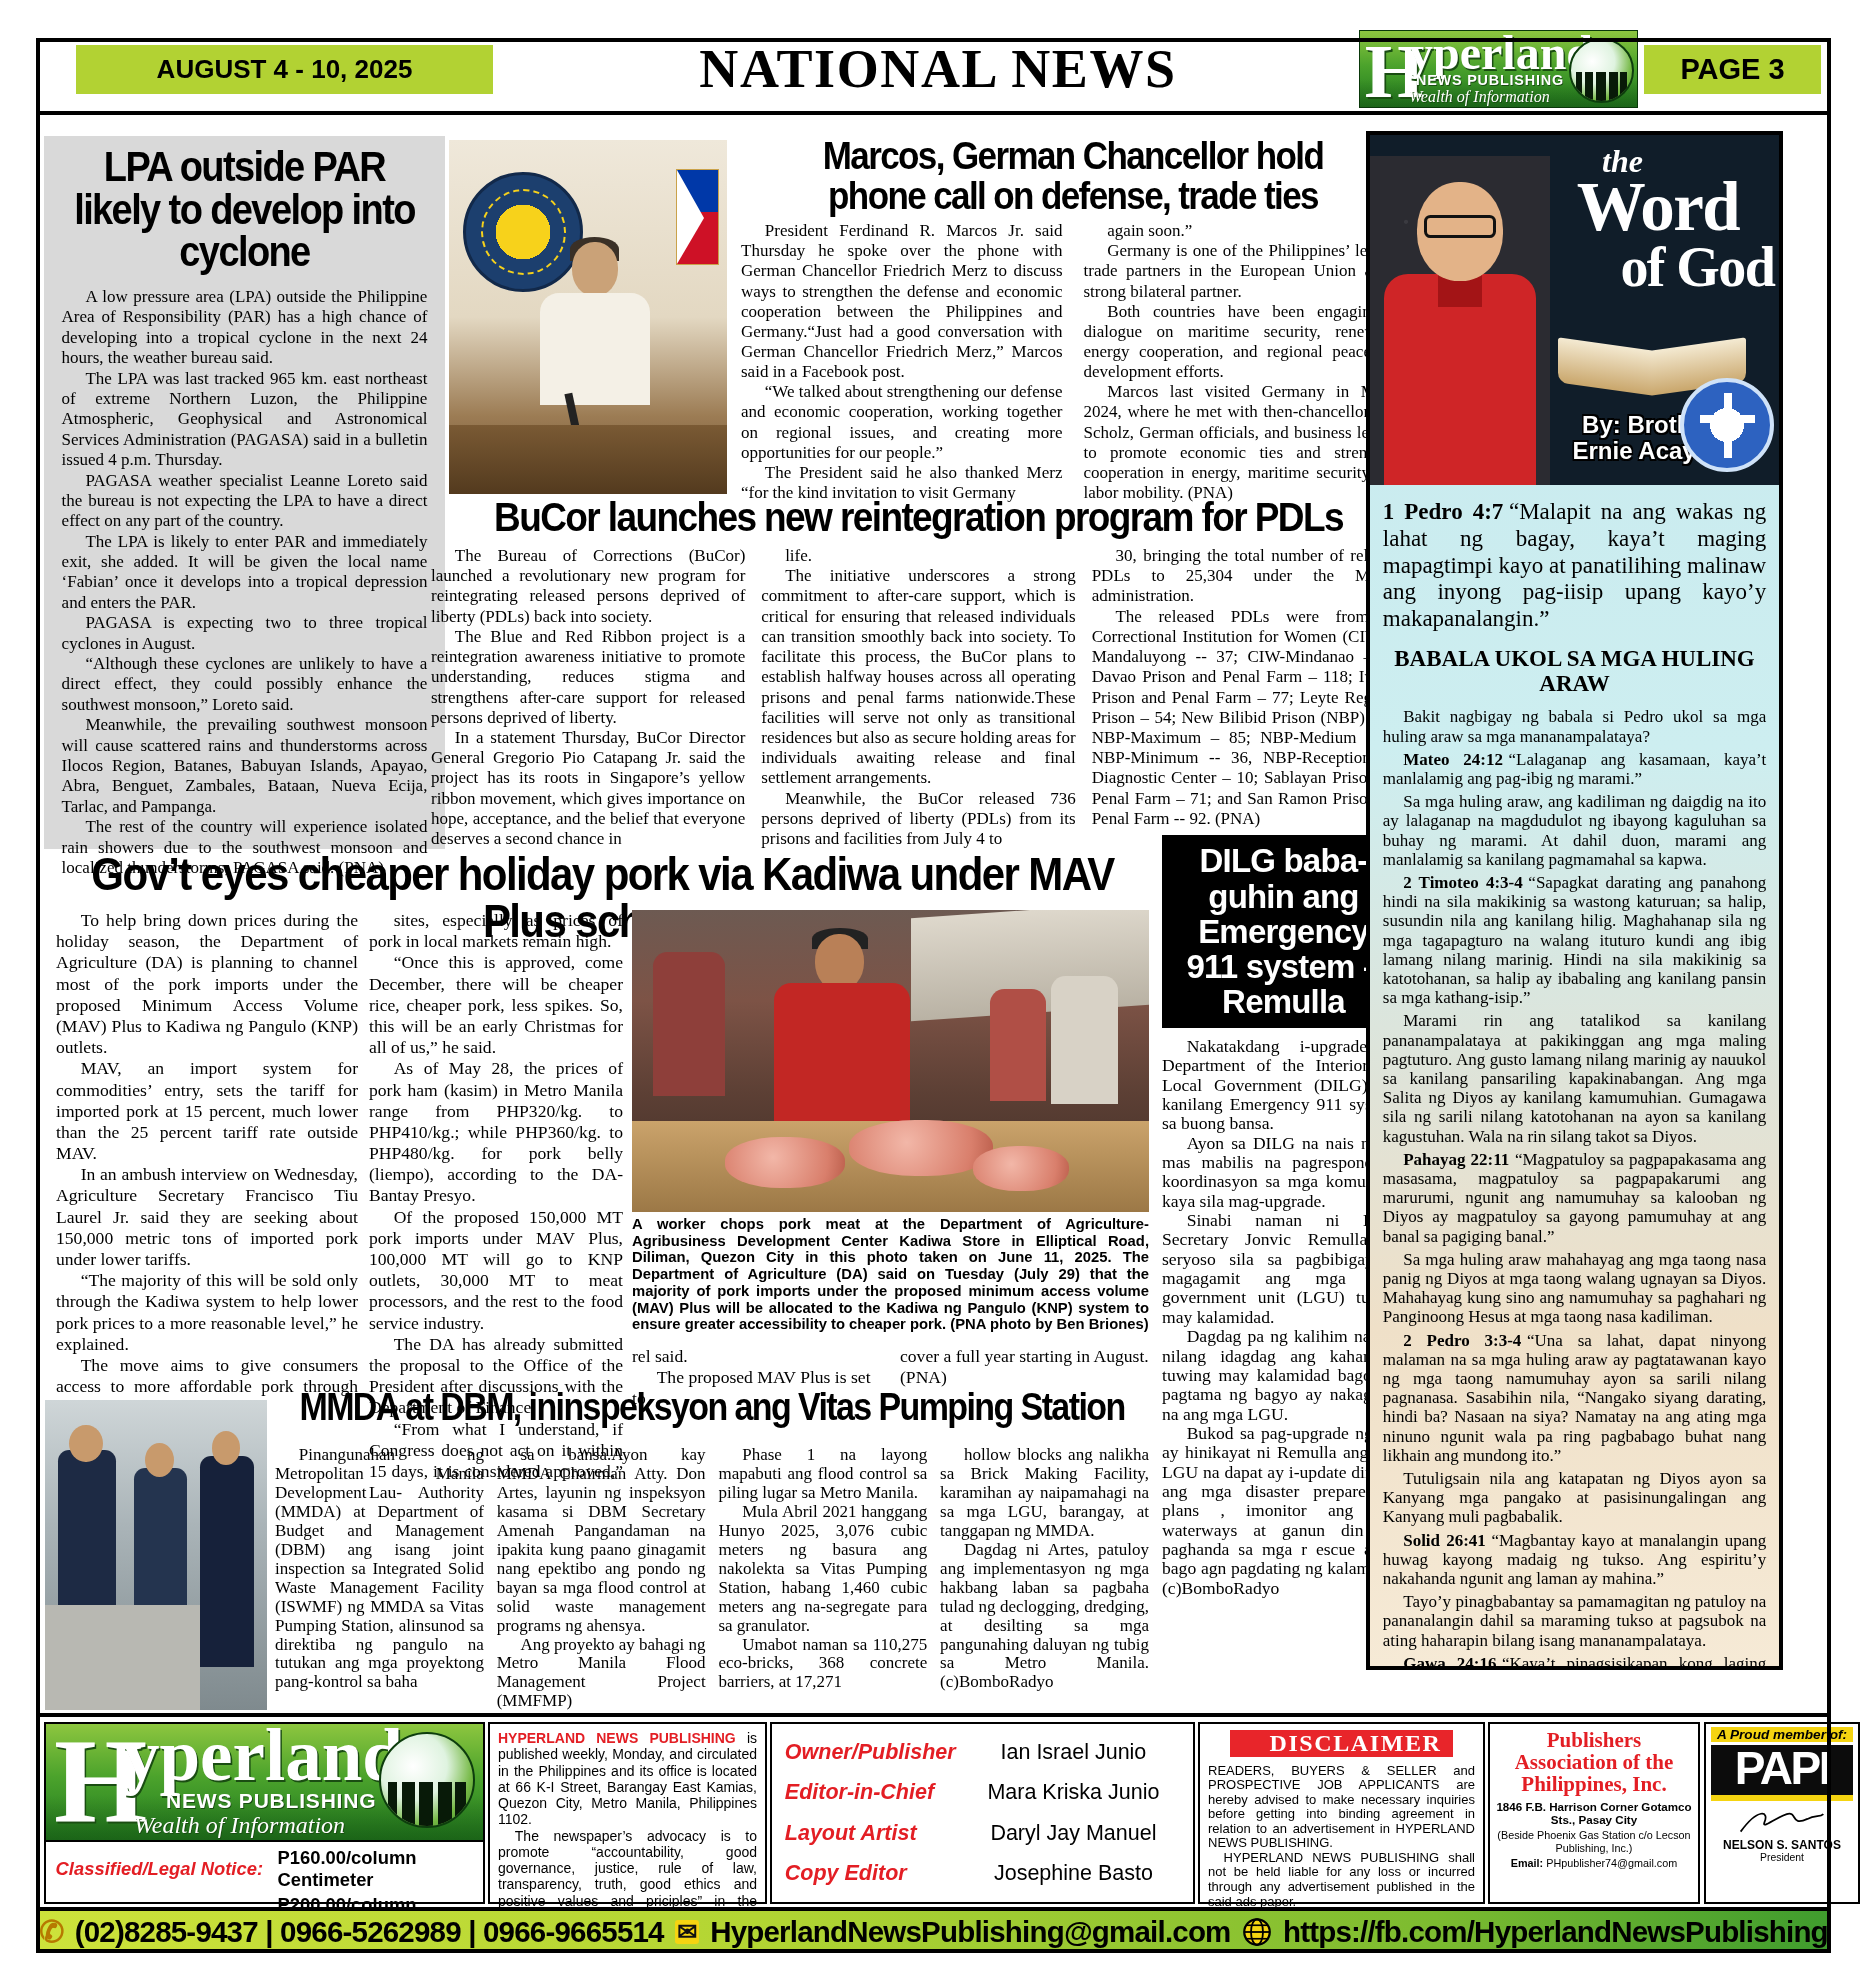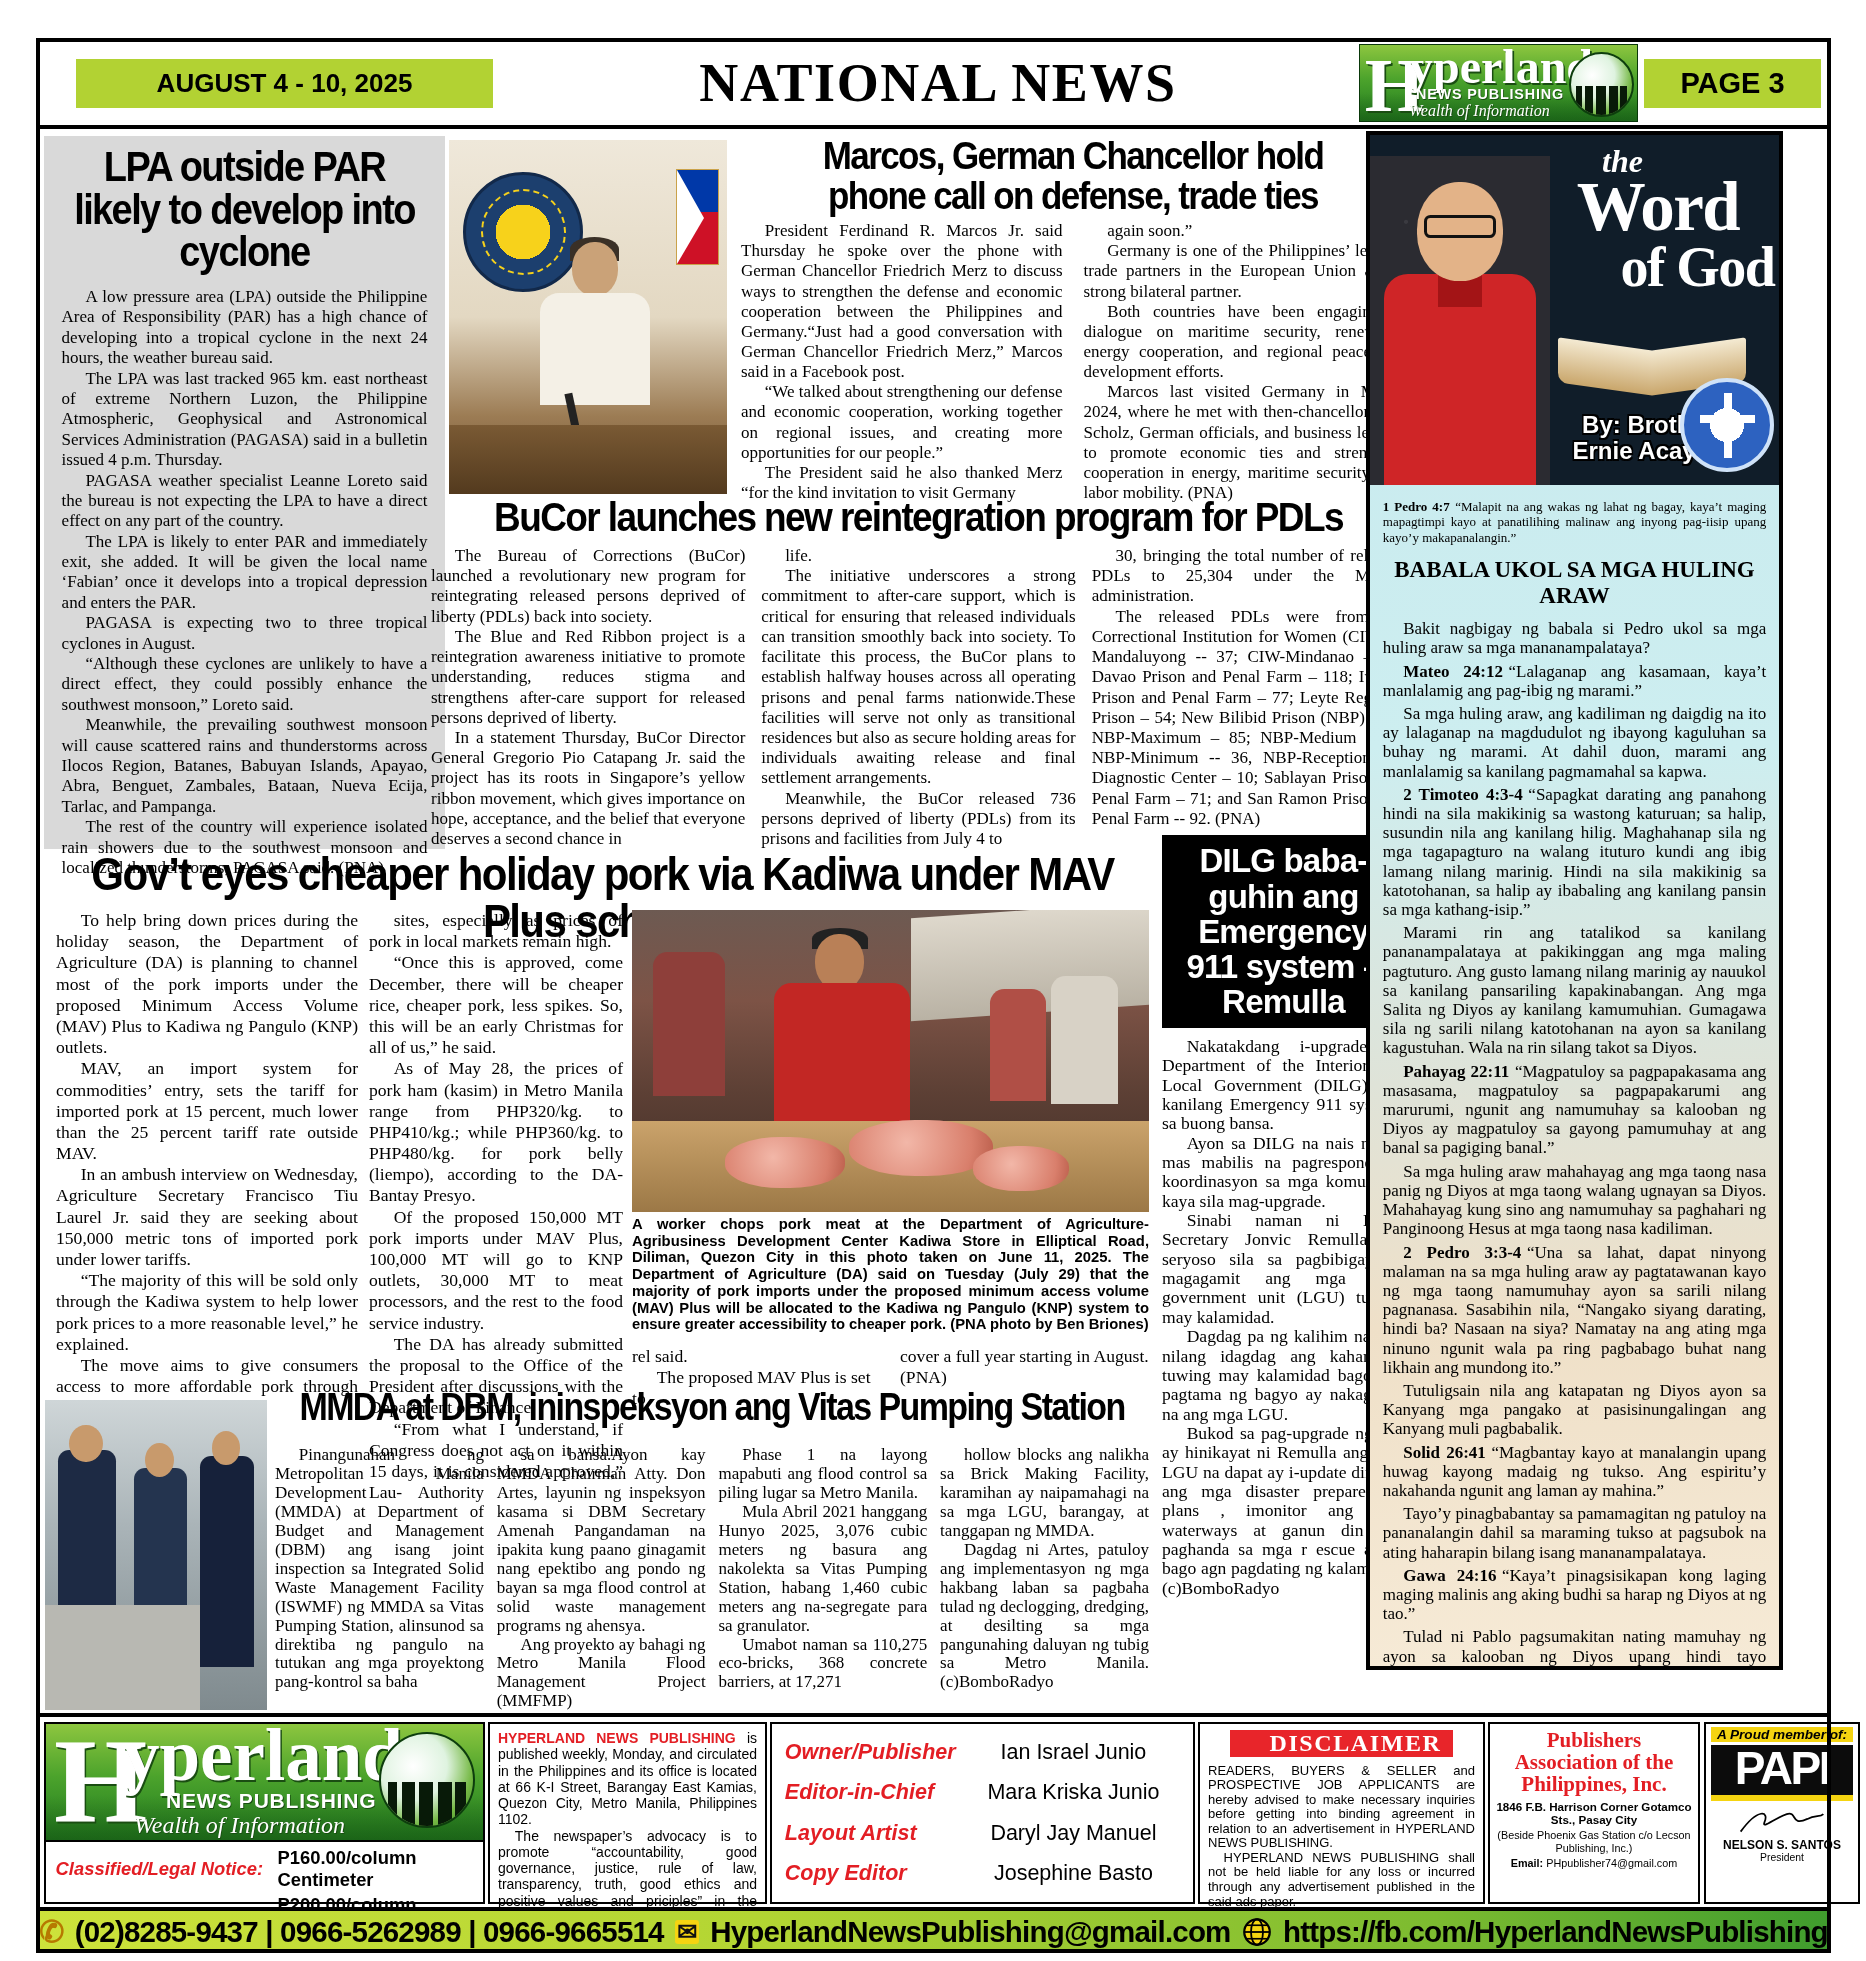--- a/index.html
+++ b/index.html
@@ -8,21 +8,21 @@
           font-family:"Liberation Serif", serif; color:#000; }
   .abs { position:absolute; }
   .headline { font-family:"Liberation Sans",sans-serif; font-weight:700; letter-spacing:-1.6px; line-height:1.0; }
   .cond { display:inline-block; transform:scaleY(1.12); transform-origin:center; }
   .serifbody p.para { text-align:justify; text-indent:1.4em; }
 
   
   #frame { left:36px; top:38px; width:1795px; height:1915px; border:4px solid #000; pointer-events:none; }
 
   
-  #header { left:36px; top:38px; width:1795px; height:91px; border-bottom:4px solid #000; background:#fff; }
+  #header { left:36px; top:24px; width:1795px; height:91px; border-bottom:4px solid #000; background:#fff; }
   .green-box { background:#b2d233; display:flex; align-items:center; justify-content:center;
                font-family:"Liberation Sans",sans-serif; font-weight:700; }
   #date-box { left:40px; top:21px; width:417px; height:49px; font-size:26px; letter-spacing:0px; }
   #section-title { left:511px; top:6.4px; width:782px; height:78px; display:flex; align-items:center; justify-content:center;
                    font-family:"Liberation Serif",serif; font-weight:700; font-size:54px; letter-spacing:1.6px; }
   #page-box { left:1608px; top:21px; width:177px; height:49px; font-size:29px; }
 
   
   .hyp-logo { background:linear-gradient(180deg,#8dc63f 0%,#4ca32c 45%,#1f7a1f 100%); position:relative; overflow:hidden; border:1.6px solid #0a380a; }
   .hyp-logo .skyline { position:absolute; left:0; bottom:0; width:100%; height:38%;
@@ -119,21 +119,21 @@
   .book::before { left:0; transform:skewY(8deg); border-radius:3.2px 0 0 9.6px; }
   .book::after { right:0; transform:skewY(-8deg); border-radius:0 3.2px 9.6px 0; }
   #wog-byline { position:absolute; left:46%; bottom:22.3px; width:44%; text-align:center; color:#fff;
       font-family:"Liberation Sans",sans-serif; font-weight:700; font-size:24px; line-height:1.05;
       text-shadow:1.6px 1.6px 0 #000, -1.6px 1.6px 0 #000, 1.6px -1.6px 0 #000, -1.6px -1.6px 0 #000; }
   #wog-badge { position:absolute; right:4.8px; bottom:12.8px; width:94px; height:94px; border-radius:50%;
       background:radial-gradient(circle,#fff 0 28%,#2d62c0 28% 100%); border:4px solid #cfe2f8; }
   #wog-badge::before { content:""; position:absolute; left:46%; top:12%; width:10%; height:76%; background:#fff; }
   #wog-badge::after { content:""; position:absolute; left:18%; top:38%; width:64%; height:10%; background:#fff; }
   #wog-body { padding:14.4px 12.8px 8px 12.8px; }
-  #wog-verse { font-size:13px; line-height:1.16; text-align:justify; margin-bottom:12.8px; }
+  #wog-verse { font-size:23px; line-height:1.16; text-align:justify; margin-bottom:12.8px; }
   #wog-verse b, .wog-para b { font-weight:700; margin-right:5.6px; }
   #wog-heading { text-align:center; font-weight:700; font-size:23px; line-height:1.1; margin-bottom:11.2px; }
   .wog-para { font-size:17px; line-height:1.13; text-align:justify; text-indent:1.2em; margin-bottom:4px; }
 
   
   #mmda-photo { left:45px; top:1400px; width:222px; height:310px; overflow:hidden;
      background:linear-gradient(180deg,#cfd6d8 0%,#aab4b8 40%,#7f8a8e 100%); }
   .worker { position:absolute; border-radius:11.2px 11.2px 0 0; background:#1d2a44; }
   .whead { position:absolute; border-radius:50%; background:#c89a6c; }
   .blocks { position:absolute; left:0; bottom:0; width:70%; height:34%;

